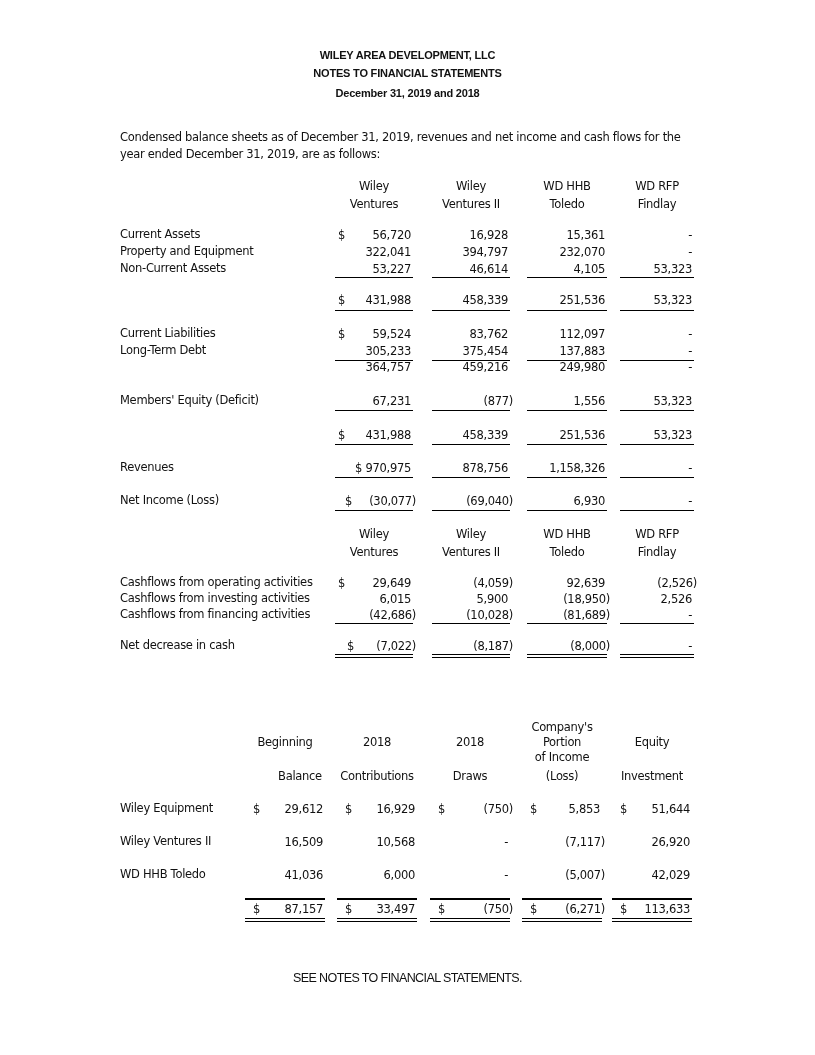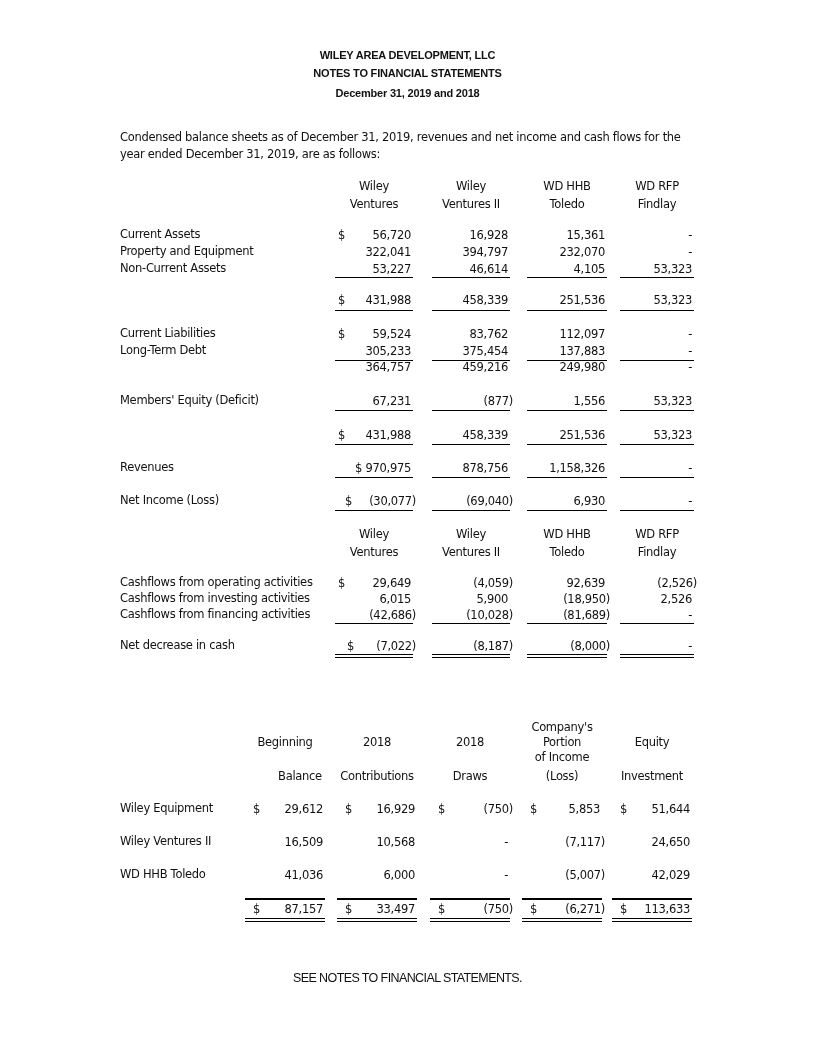--- a/index.html
+++ b/index.html
@@ -356,21 +356,21 @@
     <div class="abs cell" style="left:337px;top:834px;width:80px;">
       <span class="val">10,568</span>
     </div>
     <div class="abs cell" style="left:430px;top:834px;width:80px;">
       <span class="val">-</span>
     </div>
     <div class="abs cell" style="left:522px;top:834px;width:80px;">
       <span class="val neg">(7,117)</span>
     </div>
     <div class="abs cell" style="left:612px;top:834px;width:80px;">
-      <span class="val">24,650</span>
+      <span class="val">26,920</span>
     </div>
     <div class="abs lbl" style="top:867px;">WD HHB Toledo</div>
     <div class="abs cell" style="left:245px;top:867px;width:80px;">
       <span class="val">41,036</span>
     </div>
     <div class="abs cell" style="left:337px;top:867px;width:80px;">
       <span class="val">6,000</span>
     </div>
     <div class="abs cell" style="left:430px;top:867px;width:80px;">
       <span class="val">-</span>

